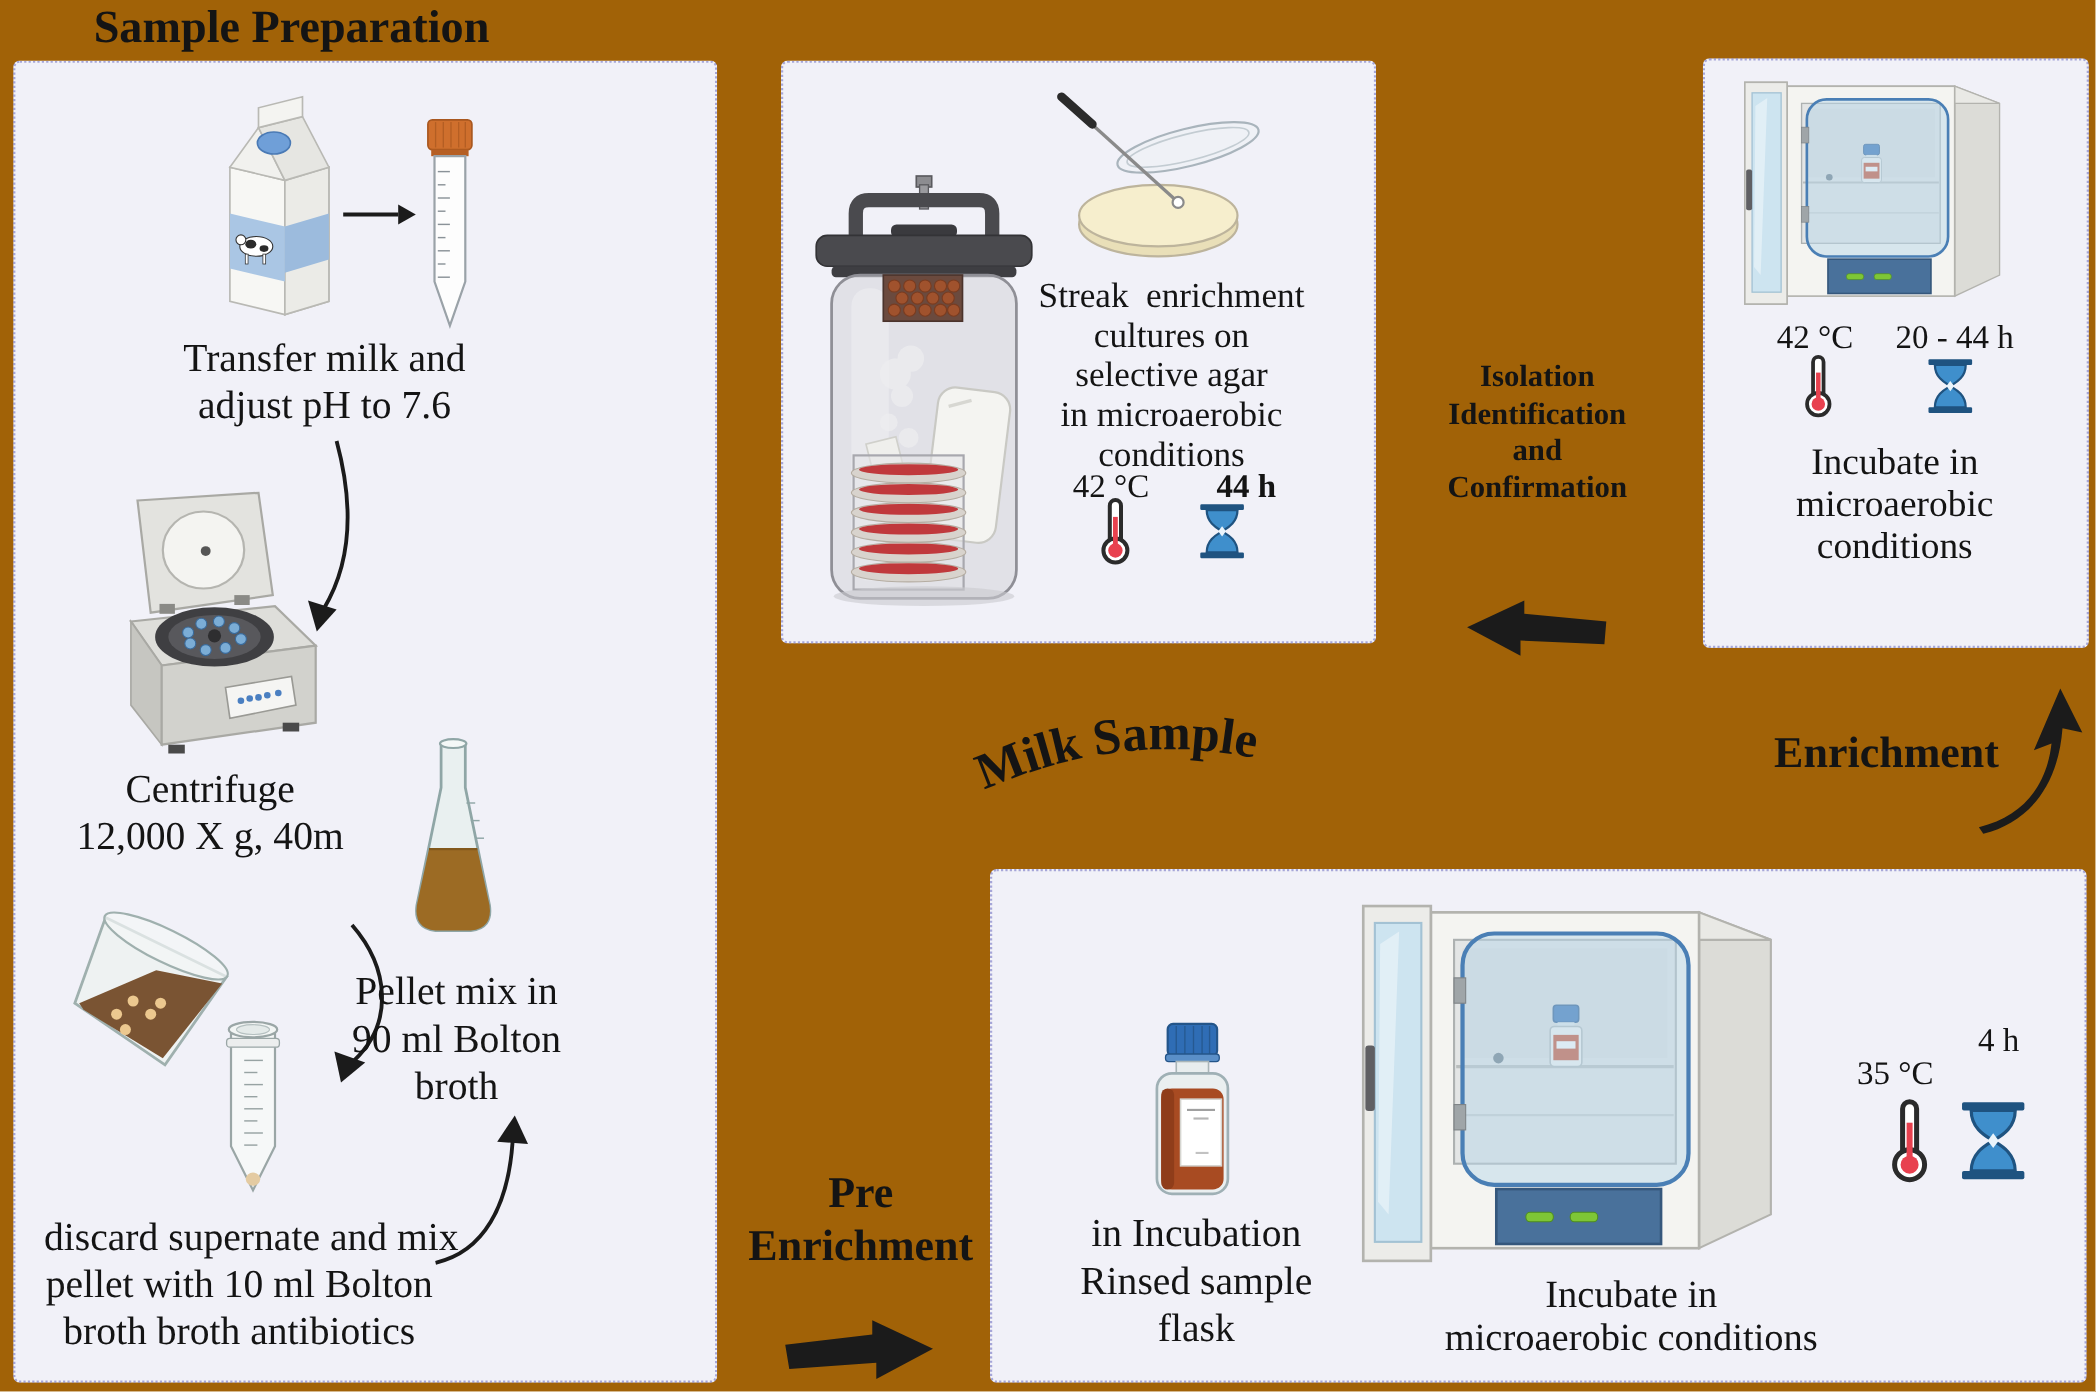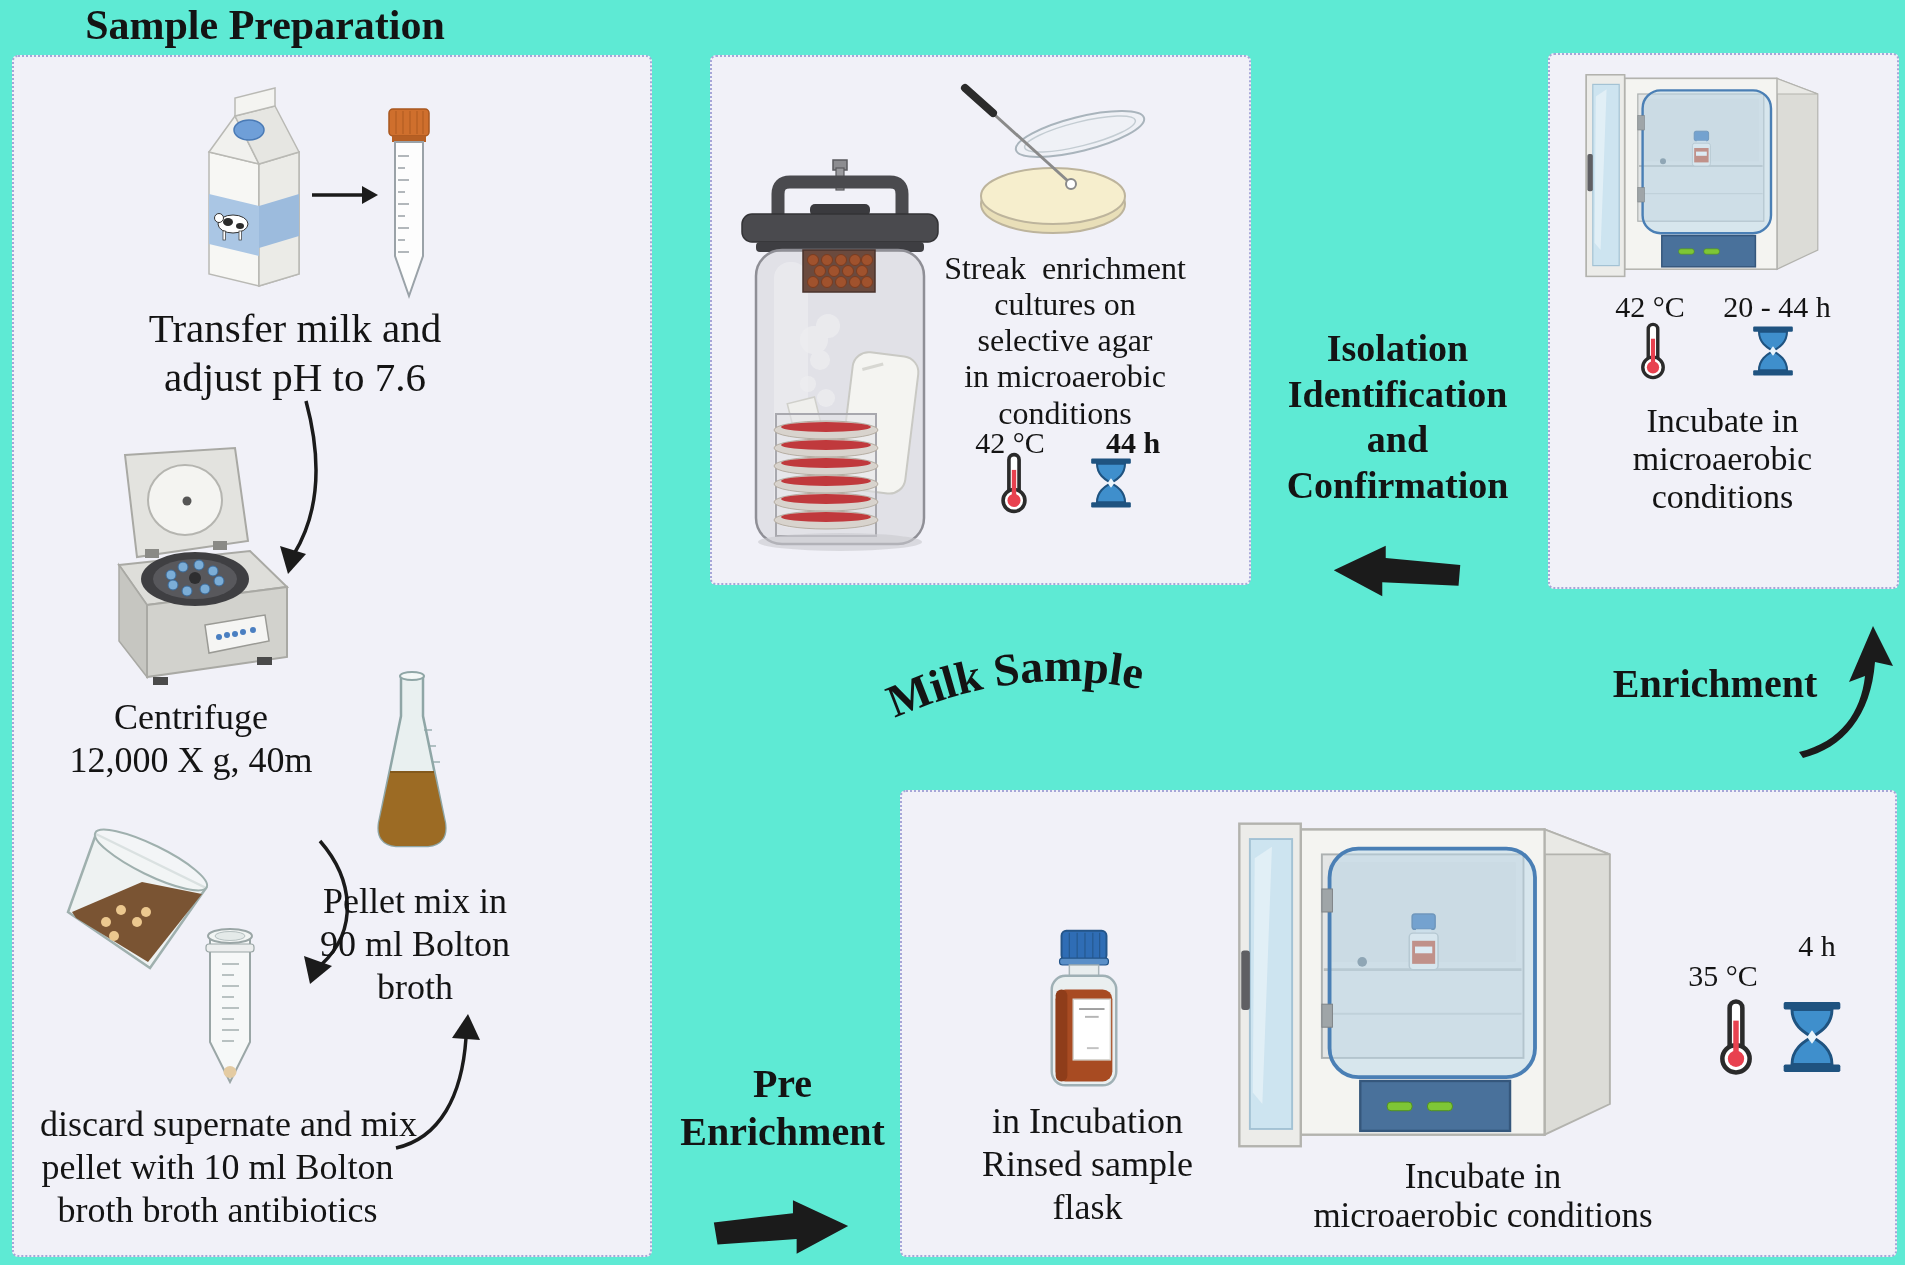--- a/index.html
+++ b/index.html
@@ -1,16 +1,16 @@
 <!DOCTYPE html>
 <html><head>
 <meta charset="utf-8">
 <style>
   html,body{margin:0;padding:0;background:#ffffff;}
-  .canvas{position:relative;width:1905px;height:1265px;background:#5eead4;
+  .canvas{position:relative;width:1905px;height:1265px;background:#a16207;
           font-family:"Liberation Serif", serif;color:#141414;overflow:hidden;}
   .panel{position:absolute;background:#f1f1f8;border:2px dotted #a6a6d8;border-radius:6px;}
   .abs{position:absolute;}
   .cap{position:absolute;text-align:center;line-height:1.2;}
   .cap div{white-space:pre;}
   .bold{font-weight:bold;}
   svg{display:block;overflow:visible;}
 </style>
 </head>
 <body>
@@ -68,21 +68,21 @@
       <line x1="20" y1="76" x2="31" y2="76"></line>
         <line x1="20" y1="88" x2="27" y2="88"></line>
       <line x1="20" y1="100" x2="31" y2="100"></line>
         <line x1="20" y1="112" x2="27" y2="112"></line>
       <line x1="20" y1="124" x2="31" y2="124"></line>
         <line x1="20" y1="136" x2="27" y2="136"></line>
       <line x1="20" y1="148" x2="31" y2="148"></line>
     </g>
   </svg>
 
-  <div class="cap" style="left:145px;top:304px;width:300px;font-size:41px;">
+  <div class="cap" style="left:145px;top:304px;width:300px;font-size:36px;">
     <div>Transfer milk and</div>
     <div>adjust pH to 7.6</div>
   </div>
 
   <svg class="abs" style="left:272px;top:398px;" width="60" height="180" viewBox="0 0 60 180">
     <path d="M34,3 C48,55 50,110 22,156" fill="none" stroke="#1b1b1b" stroke-width="3.5"></path>
     <polygon points="16,176 8,148 34,156" fill="#1b1b1b"></polygon>
   </svg>
 
   <svg class="abs" style="left:105px;top:445px;" width="195" height="250" viewBox="0 0 195 250">
@@ -340,21 +340,21 @@
     <rect x="2" y="0" width="68" height="9" rx="2" fill="#1f5380"></rect>
     <rect x="2" y="75" width="68" height="9" rx="2" fill="#1f5380"></rect>
   </svg>
 
   <div class="cap" style="left:1575px;top:402px;width:295px;font-size:34px;line-height:1.12;">
     <div>Incubate in</div>
     <div>microaerobic</div>
     <div>conditions</div>
   </div>
 
-  <div class="cap bold" style="left:1265px;top:326px;width:265px;font-size:38px;line-height:1.2;">
+  <div class="cap bold" style="left:1265px;top:326px;width:265px;font-size:28px;line-height:1.2;">
     <div>Isolation</div>
     <div>Identification</div>
     <div>and</div>
     <div>Confirmation</div>
   </div>
 
   <svg class="abs" style="left:1332px;top:544px;" width="130" height="54" viewBox="0 0 150 62">
     <polygon points="148,24 62,16 62,2 2,30 58,60 58,44 146,48" fill="#1b1b1b"></polygon>
   </svg>
 

